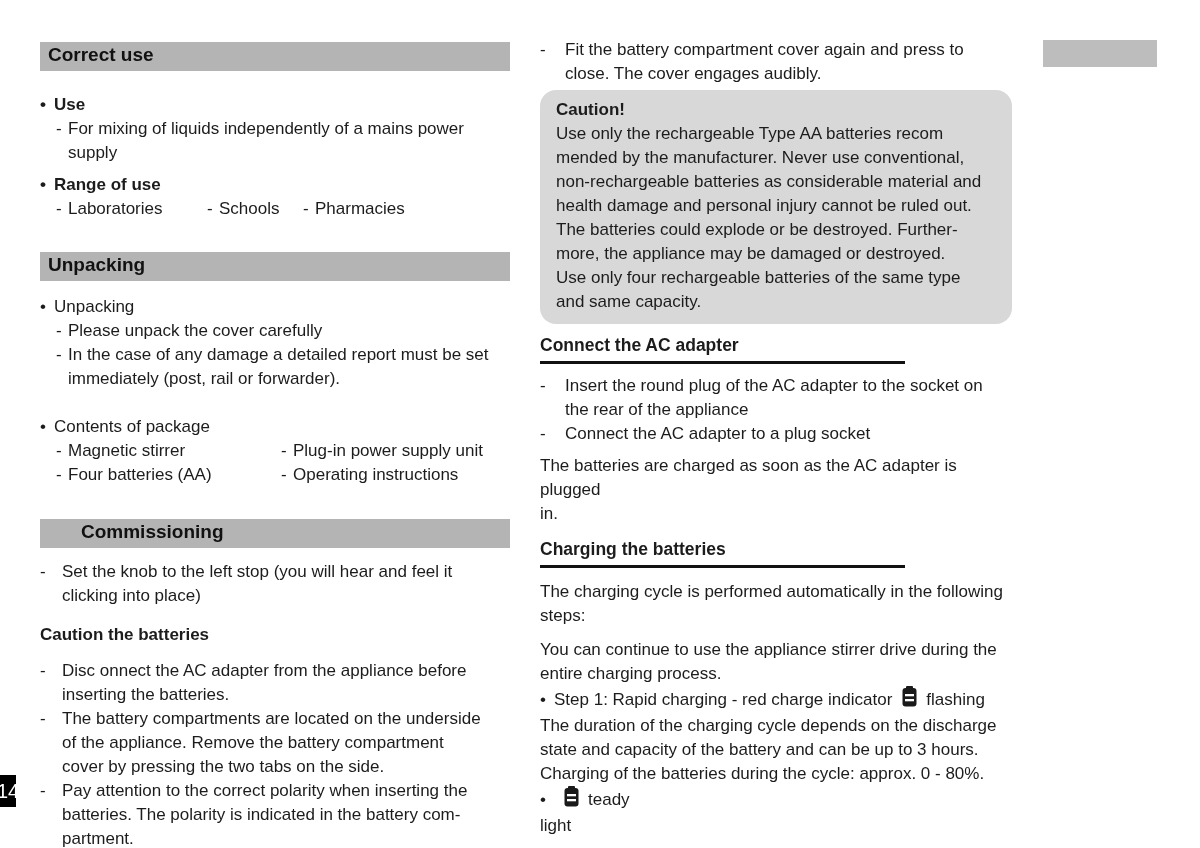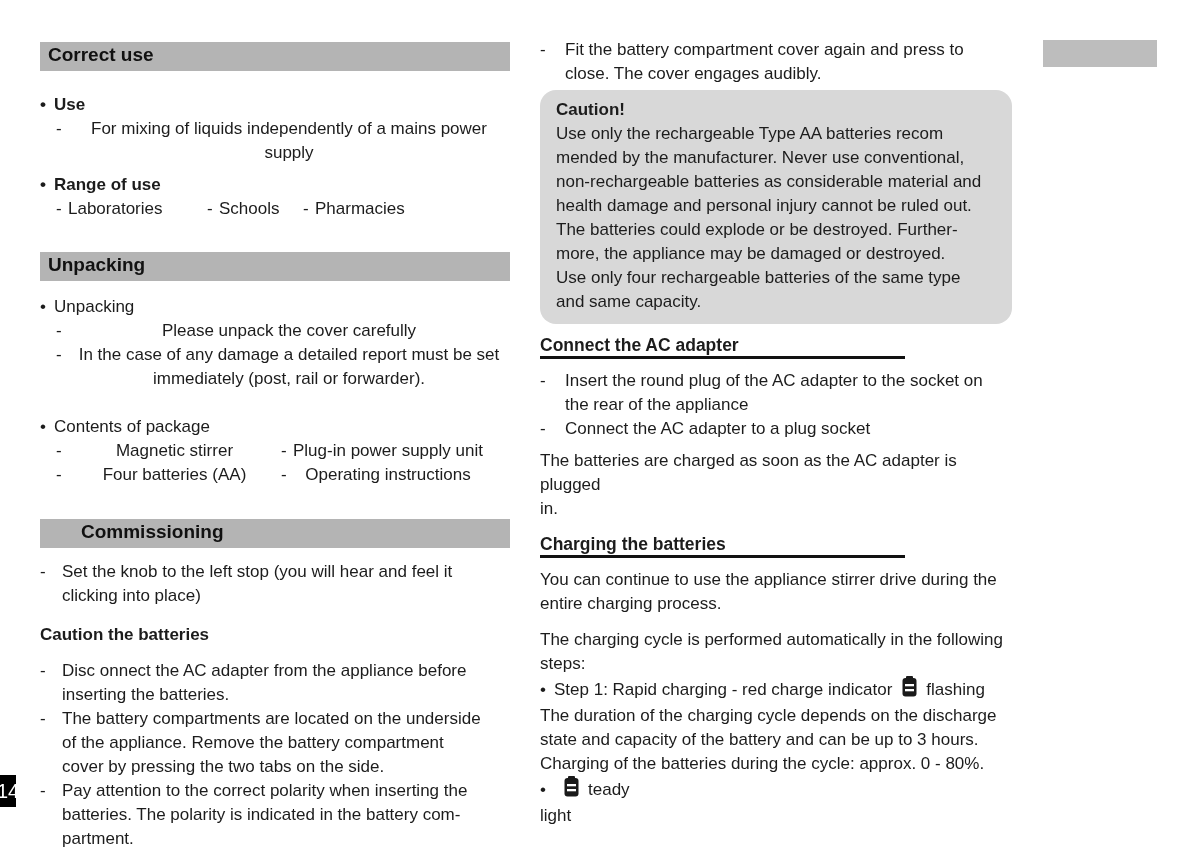--- a/index.html
+++ b/index.html
@@ -19,41 +19,41 @@
   }
   .line, .txt { line-height:24px; white-space:pre-line; }
 
   .bullet-line { display:flex; line-height:24px; }
   .bullet-line .marker { width:14px; flex-shrink:0; }
   .bullet-bold { font-weight:bold; }
 
   .sub { margin-left:16px; }
   .sub-item { display:flex; line-height:24px; }
   .sub-item .marker { width:12px; flex-shrink:0; }
-  .sub-item .txt { flex:1;text-align:center; }
+  .sub-item .txt { flex:1; }
 
   .dash-item { display:flex; line-height:24px; }
   .dash-item .marker { width:22px; flex-shrink:0; }
   .dash-item .txt { flex:1; }
   .col-right .dash-item .marker { width:25px; }
 
   .range-row { display:flex; margin-left:16px; }
   .range-item { display:flex; line-height:24px; }
   .range-item .marker { width:12px; }
   .range-item.w1 { width:151px; } .range-item.w2 { width:96px; }
 
   .contents-grid { display:flex; margin-left:16px; }
   .contents-col1 { width:225px; }
 
   .caution-box { background:#d8d8d8; padding:8px 16px 10px 16px; margin-top:4px;border-radius:16px; }
   .caution-title { font-weight:bold; line-height:24px; }
 
   .rule-heading {
     font-weight:bold; font-size:17.5px; line-height:22px;
-    width:365px; border-bottom:3px solid #111;
+    width:365px; padding-bottom:5px; border-bottom:3px solid #111;
   }
 
   .step-line { display:flex; align-items:center; line-height:24px; }
   .step-line .marker { width:14px; flex-shrink:0; }
   .battery-icon { margin:0 9px 0 10px; flex-shrink:0; display:inline-block; }
 
   .page-number {
     position:absolute; left:0; top:775px; width:16px; height:32px;
     background:#000; color:#fff; font-size:20px;
     display:flex; align-items:center; justify-content:center;
@@ -217,25 +217,25 @@
     <div class="dash-item">
       <span class="marker">-</span>
       <span class="txt">Connect the AC adapter to a plug socket</span>
     </div>
 
     <div class="line mt8">The batteries are charged as soon as the AC adapter is plugged
 in.</div>
 
     <div class="rule-heading mt12">Charging the batteries</div>
 
+    <div class="line mt12">The charging cycle is performed automatically in the following
+steps:</div>
+
     <div class="line mt10">You can continue to use the appliance stirrer drive during the
 entire charging process.</div>
-
-    <div class="line mt12">The charging cycle is performed automatically in the following
-steps:</div>
 
     <div class="step-line">
       <span class="marker">•</span>
       <span>Step 1: Rapid charging - red charge indicator</span>
       <span class="battery-icon">
         <svg width="15" height="21" viewBox="0 0 15 21" aria-hidden="true">
           <rect x="4" y="0" width="7" height="3" rx="1" fill="#1a1a1a"></rect>
           <rect x="0.5" y="2" width="14" height="18.5" rx="3" fill="#1a1a1a"></rect>
           <rect x="3" y="8" width="9" height="2.3" fill="#ffffff"></rect>
           <rect x="3" y="13" width="9" height="2.3" fill="#ffffff"></rect>

